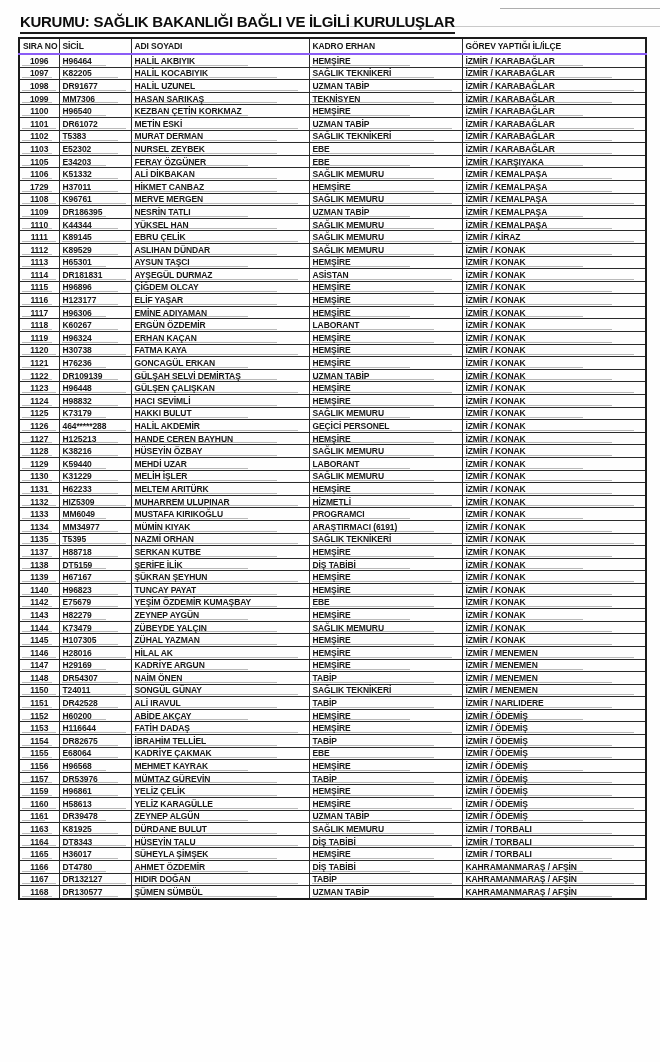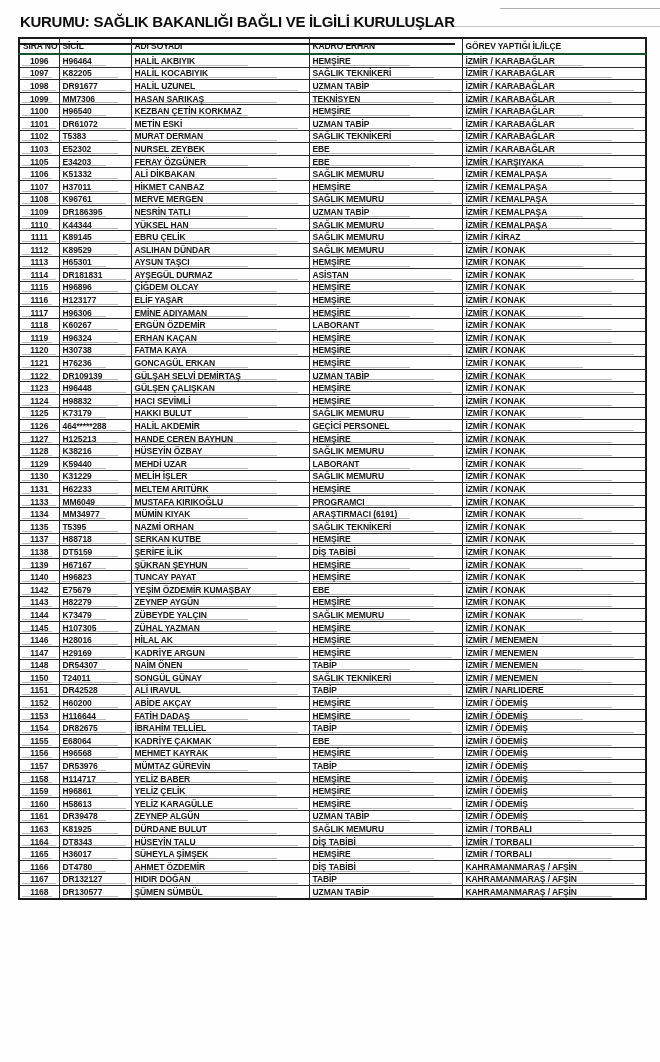--- a/index.html
+++ b/index.html
@@ -29,21 +29,21 @@
   }
   .doc-title {
     position: absolute;
     left: 20px;
     top: 13px;
     font-size: 15px;
     font-weight: 800;
     letter-spacing: -0.3px;
     color: #0d0d0d;
     border-bottom: 2px solid #1a1a1a;
-    padding-bottom: 13px;
+    padding-bottom: 2px;
     white-space: nowrap;
   }
   table.personnel {
     position: absolute;
     left: 18px;
     top: 37px;
     width: 627px;
     border-collapse: collapse;
     table-layout: fixed;
     border: 2px solid #1c1c1c;
@@ -55,21 +55,21 @@
     font-weight: 700;
     letter-spacing: -0.1px;
     white-space: nowrap;
     overflow: hidden;
     color: #161616;
     vertical-align: middle;
   }
   table.personnel th {
     height: 14px;
     text-align: left;
-    border-bottom: 2px solid #14532d;
+    border-bottom: 2px solid #8b5cf6;
     margin-top: 44px;
   }
   table.personnel td {
     height: 11.6px;
     position: relative;
   }
   table.personnel td.col-0, table.personnel th.col-0 {
     text-align: center;
   }
   
@@ -178,21 +178,21 @@
           <td class="col-4">İZMİR / KARŞIYAKA</td>
         </tr>
         <tr>
           <td class="col-0">1106</td>
           <td class="col-1">K51332</td>
           <td class="col-2">ALİ DİKBAKAN</td>
           <td class="col-3">SAĞLIK MEMURU</td>
           <td class="col-4">İZMİR / KEMALPAŞA</td>
         </tr>
         <tr>
-          <td class="col-0">1107</td>
+          <td class="col-0">1729</td>
           <td class="col-1">H37011</td>
           <td class="col-2">HİKMET CANBAZ</td>
           <td class="col-3">HEMŞİRE</td>
           <td class="col-4">İZMİR / KEMALPAŞA</td>
         </tr>
         <tr>
           <td class="col-0">1108</td>
           <td class="col-1">K96761</td>
           <td class="col-2">MERVE MERGEN</td>
           <td class="col-3">SAĞLIK MEMURU</td>
@@ -353,20 +353,27 @@
           <td class="col-4">İZMİR / KONAK</td>
         </tr>
         <tr>
           <td class="col-0">1131</td>
           <td class="col-1">H62233</td>
           <td class="col-2">MELTEM ARITÜRK</td>
           <td class="col-3">HEMŞİRE</td>
           <td class="col-4">İZMİR / KONAK</td>
         </tr>
         <tr>
+          <td class="col-0">1132</td>
+          <td class="col-1">HIZ5309</td>
+          <td class="col-2">MUHARREM ULUPINAR</td>
+          <td class="col-3">HİZMETLİ</td>
+          <td class="col-4">İZMİR / KONAK</td>
+        </tr>
+        <tr>
           <td class="col-0">1133</td>
           <td class="col-1">MM6049</td>
           <td class="col-2">MUSTAFA KIRIKOĞLU</td>
           <td class="col-3">PROGRAMCI</td>
           <td class="col-4">İZMİR / KONAK</td>
         </tr>
         <tr>
           <td class="col-0">1134</td>
           <td class="col-1">MM34977</td>
           <td class="col-2">MÜMİN KIYAK</td>
@@ -507,27 +514,20 @@
           <td class="col-4">İZMİR / ÖDEMİŞ</td>
         </tr>
         <tr>
           <td class="col-0">1157</td>
           <td class="col-1">DR53976</td>
           <td class="col-2">MÜMTAZ GÜREVİN</td>
           <td class="col-3">TABİP</td>
           <td class="col-4">İZMİR / ÖDEMİŞ</td>
         </tr>
         <tr>
-          <td class="col-0">1158</td>
-          <td class="col-1">H114717</td>
-          <td class="col-2">YELİZ BABER</td>
-          <td class="col-3">HEMŞİRE</td>
-          <td class="col-4">İZMİR / ÖDEMİŞ</td>
-        </tr>
-        <tr>
           <td class="col-0">1159</td>
           <td class="col-1">H96861</td>
           <td class="col-2">YELİZ ÇELİK</td>
           <td class="col-3">HEMŞİRE</td>
           <td class="col-4">İZMİR / ÖDEMİŞ</td>
         </tr>
         <tr>
           <td class="col-0">1160</td>
           <td class="col-1">H58613</td>
           <td class="col-2">YELİZ KARAGÜLLE</td>

